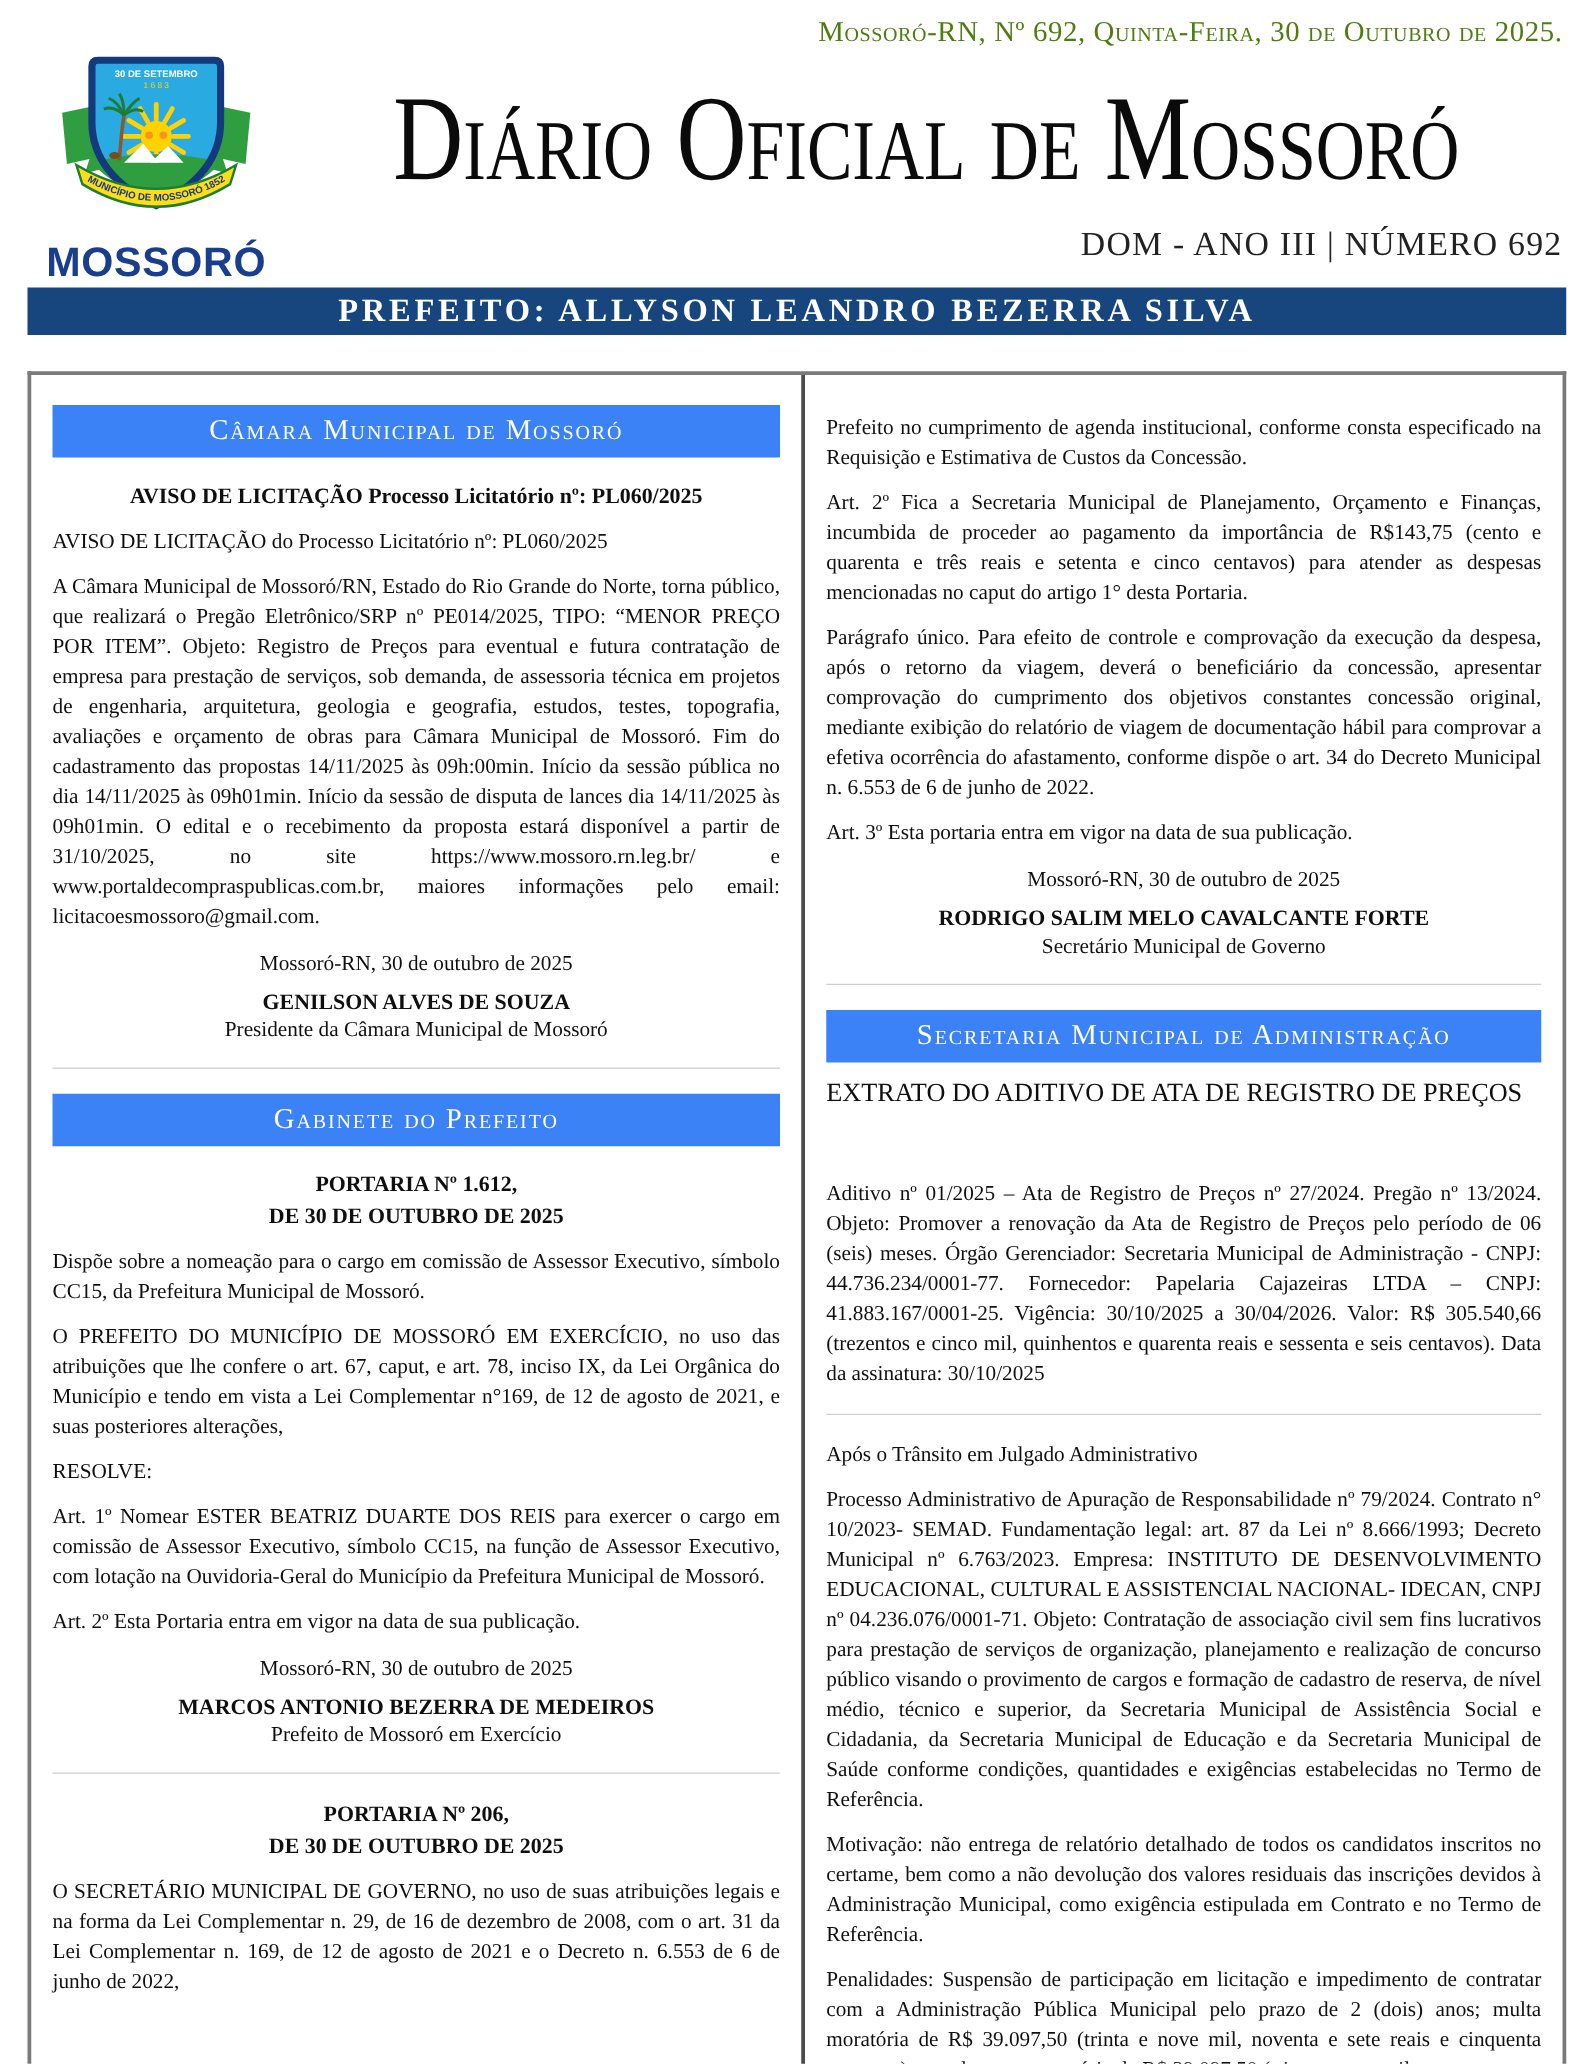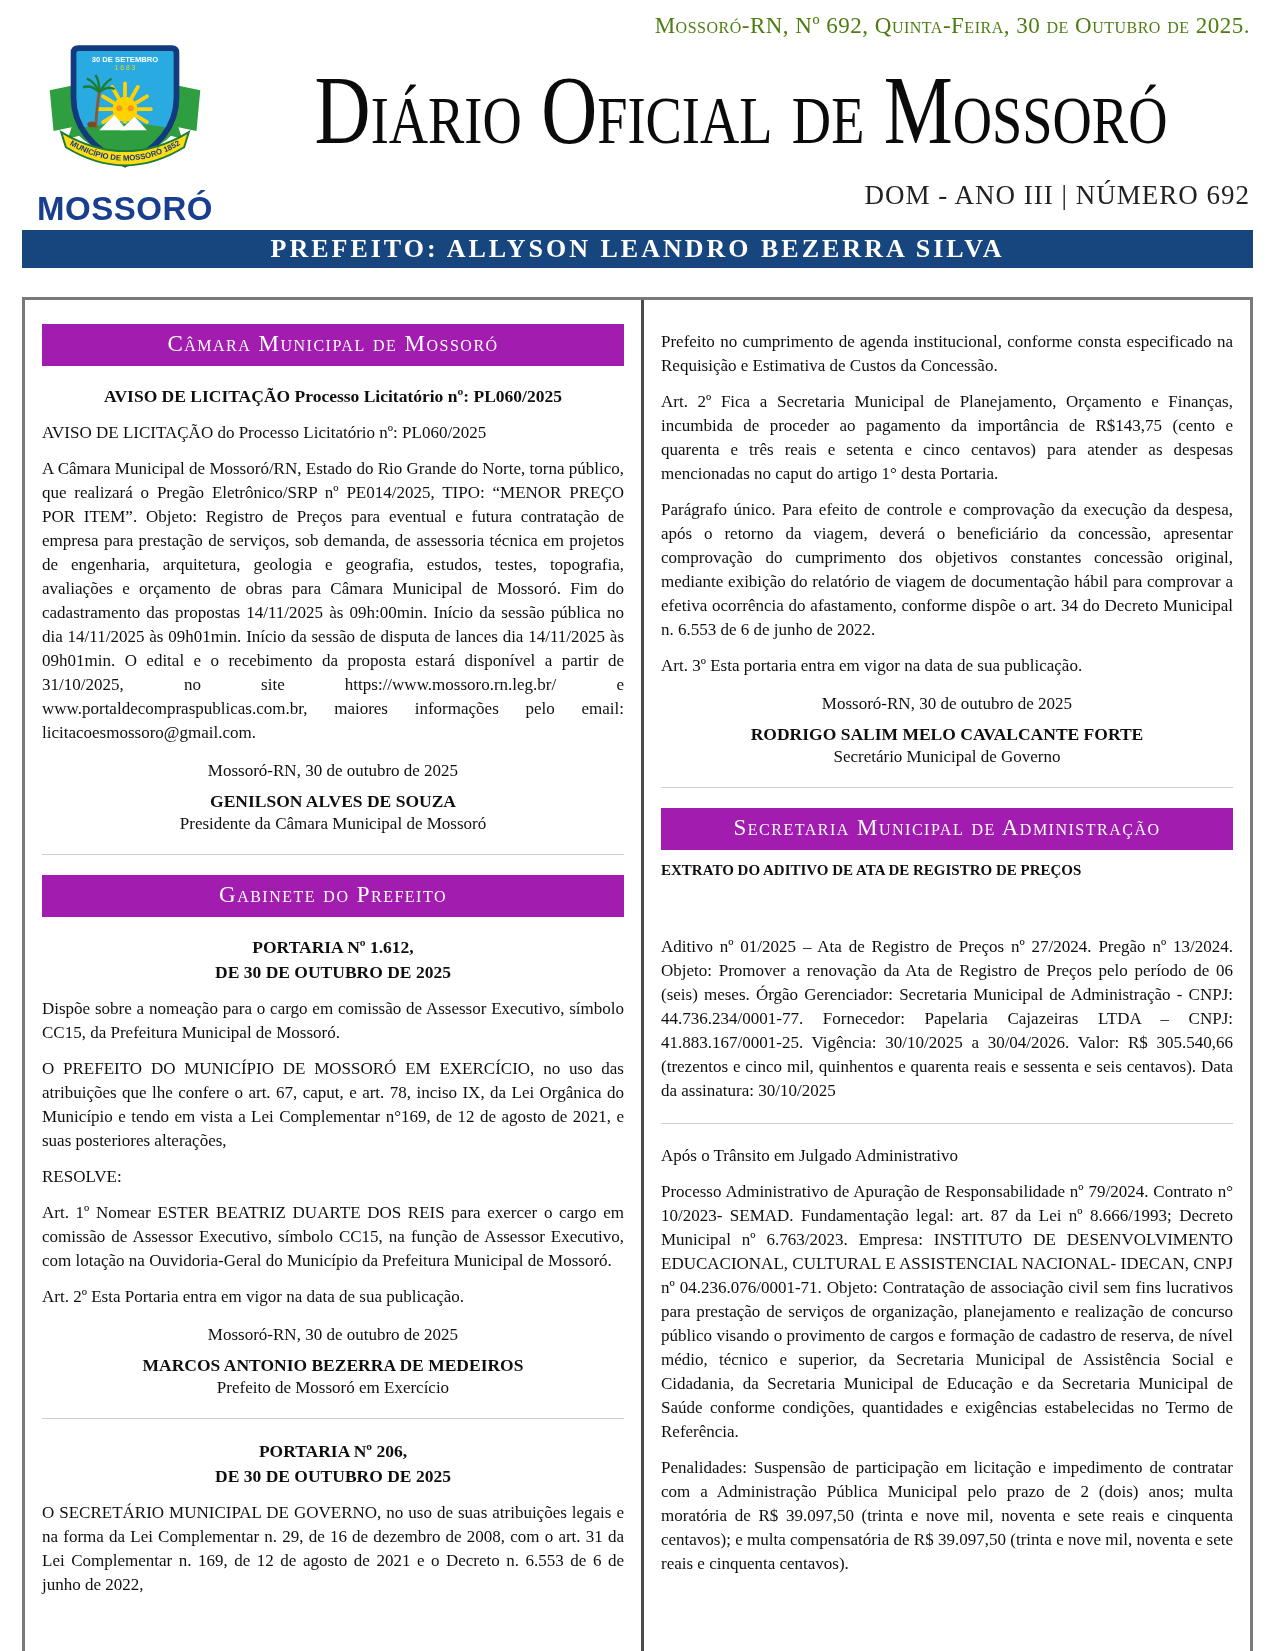--- a/index.html
+++ b/index.html
@@ -58,40 +58,40 @@
     position:absolute; top:297px; left:22px; width:1231px; height:1360px;
     border:3px solid #7a7a7a; border-bottom:none;
     display:flex; background:#fff;
   }
   .col { padding:18px 17px 0 17px; }
   .col-left  { width:616px; }
   .col-right { flex:1; border-left:3px solid #4b4b4b; }
   .col > :first-child { margin-top:0; }
 
   .bar {
-    background:#a21caf; color:#fff; text-align:center;
+    background:#3b82f6; color:#fff; text-align:center;
     font-variant:small-caps; font-size:23px; letter-spacing:1.5px;
     padding:7px 0 9px; margin:6px 0 12px;
   }
   p.body-p {
     font-size:17px; line-height:24px; text-align:justify; margin:12px 0;
   }
   p.left-p  { text-align:left; }
   .doc-title {
     font-weight:bold; text-align:center; font-size:17.5px; line-height:25px;
     margin:18px 0 12px;
   }
   .doc-title span { display:block; }
   .place-date { text-align:center; font-size:17px; margin:16px 0 10px; }
   .sig-name   { text-align:center; font-weight:bold; font-size:17.5px; margin:10px 0 2px; }
   .sig-role   { text-align:center; font-size:17px; margin:0 0 16px; }
   hr.sep {
     border:none; border-top:1px solid #cfcfcf; margin:20px 0;
   }
-  .extrato-title { font-size:15px; text-align:left; margin:12px 0;font-weight:bold; }
+  .extrato-title { font-size:21px; text-align:left; margin:12px 0; }
   .gap-lg { margin-bottom:56px; }
 
   svg text { font-family:"Liberation Sans","DejaVu Sans",sans-serif; }
 </style>
 </head>
 <body>
 
 <div class="date-line">Mossoró-RN, Nº 692, Quinta-Feira, 30 de Outubro de 2025.</div>
 
 <div class="logo">
@@ -216,18 +216,19 @@
       <hr class="sep">
     </section>
 
     <section>
       <div class="bar">Secretaria Municipal de Administração</div>
       <p class="extrato-title gap-lg">EXTRATO DO ADITIVO DE ATA DE REGISTRO DE PREÇOS</p>
       <p class="body-p">Aditivo nº 01/2025 – Ata de Registro de Preços nº 27/2024. Pregão nº 13/2024. Objeto: Promover a renovação da Ata de Registro de Preços pelo período de 06 (seis) meses. Órgão Gerenciador: Secretaria Municipal de Administração - CNPJ: 44.736.234/0001-77. Fornecedor: Papelaria Cajazeiras LTDA – CNPJ: 41.883.167/0001-25. Vigência: 30/10/2025 a 30/04/2026. Valor: R$ 305.540,66 (trezentos e cinco mil, quinhentos e quarenta reais e sessenta e seis centavos). Data da assinatura: 30/10/2025</p>
       <hr class="sep">
       <p class="body-p left-p">Após o Trânsito em Julgado Administrativo</p>
       <p class="body-p">Processo Administrativo de Apuração de Responsabilidade nº 79/2024. Contrato n° 10/2023- SEMAD. Fundamentação legal: art. 87 da Lei nº 8.666/1993; Decreto Municipal nº 6.763/2023. Empresa: INSTITUTO DE DESENVOLVIMENTO EDUCACIONAL, CULTURAL E ASSISTENCIAL NACIONAL- IDECAN, CNPJ nº 04.236.076/0001-71. Objeto: Contratação de associação civil sem fins lucrativos para prestação de serviços de organização, planejamento e realização de concurso público visando o provimento de cargos e formação de cadastro de reserva, de nível médio, técnico e superior, da Secretaria Municipal de Assistência Social e Cidadania, da Secretaria Municipal de Educação e da Secretaria Municipal de Saúde conforme condições, quantidades e exigências estabelecidas no Termo de Referência.</p>
+      <p class="body-p">Motivação: não entrega de relatório detalhado de todos os candidatos inscritos no certame, bem como a não devolução dos valores residuais das inscrições devidos à Administração Municipal, como exigência estipulada em Contrato e no Termo de Referência.</p>
       <p class="body-p">Penalidades: Suspensão de participação em licitação e impedimento de contratar com a Administração Pública Municipal pelo prazo de 2 (dois) anos; multa moratória de R$ 39.097,50 (trinta e nove mil, noventa e sete reais e cinquenta centavos); e multa compensatória de R$ 39.097,50 (trinta e nove mil, noventa e sete reais e cinquenta centavos).</p>
 
     </section>
 
   </div>
 </div>
 
 </body></html>

